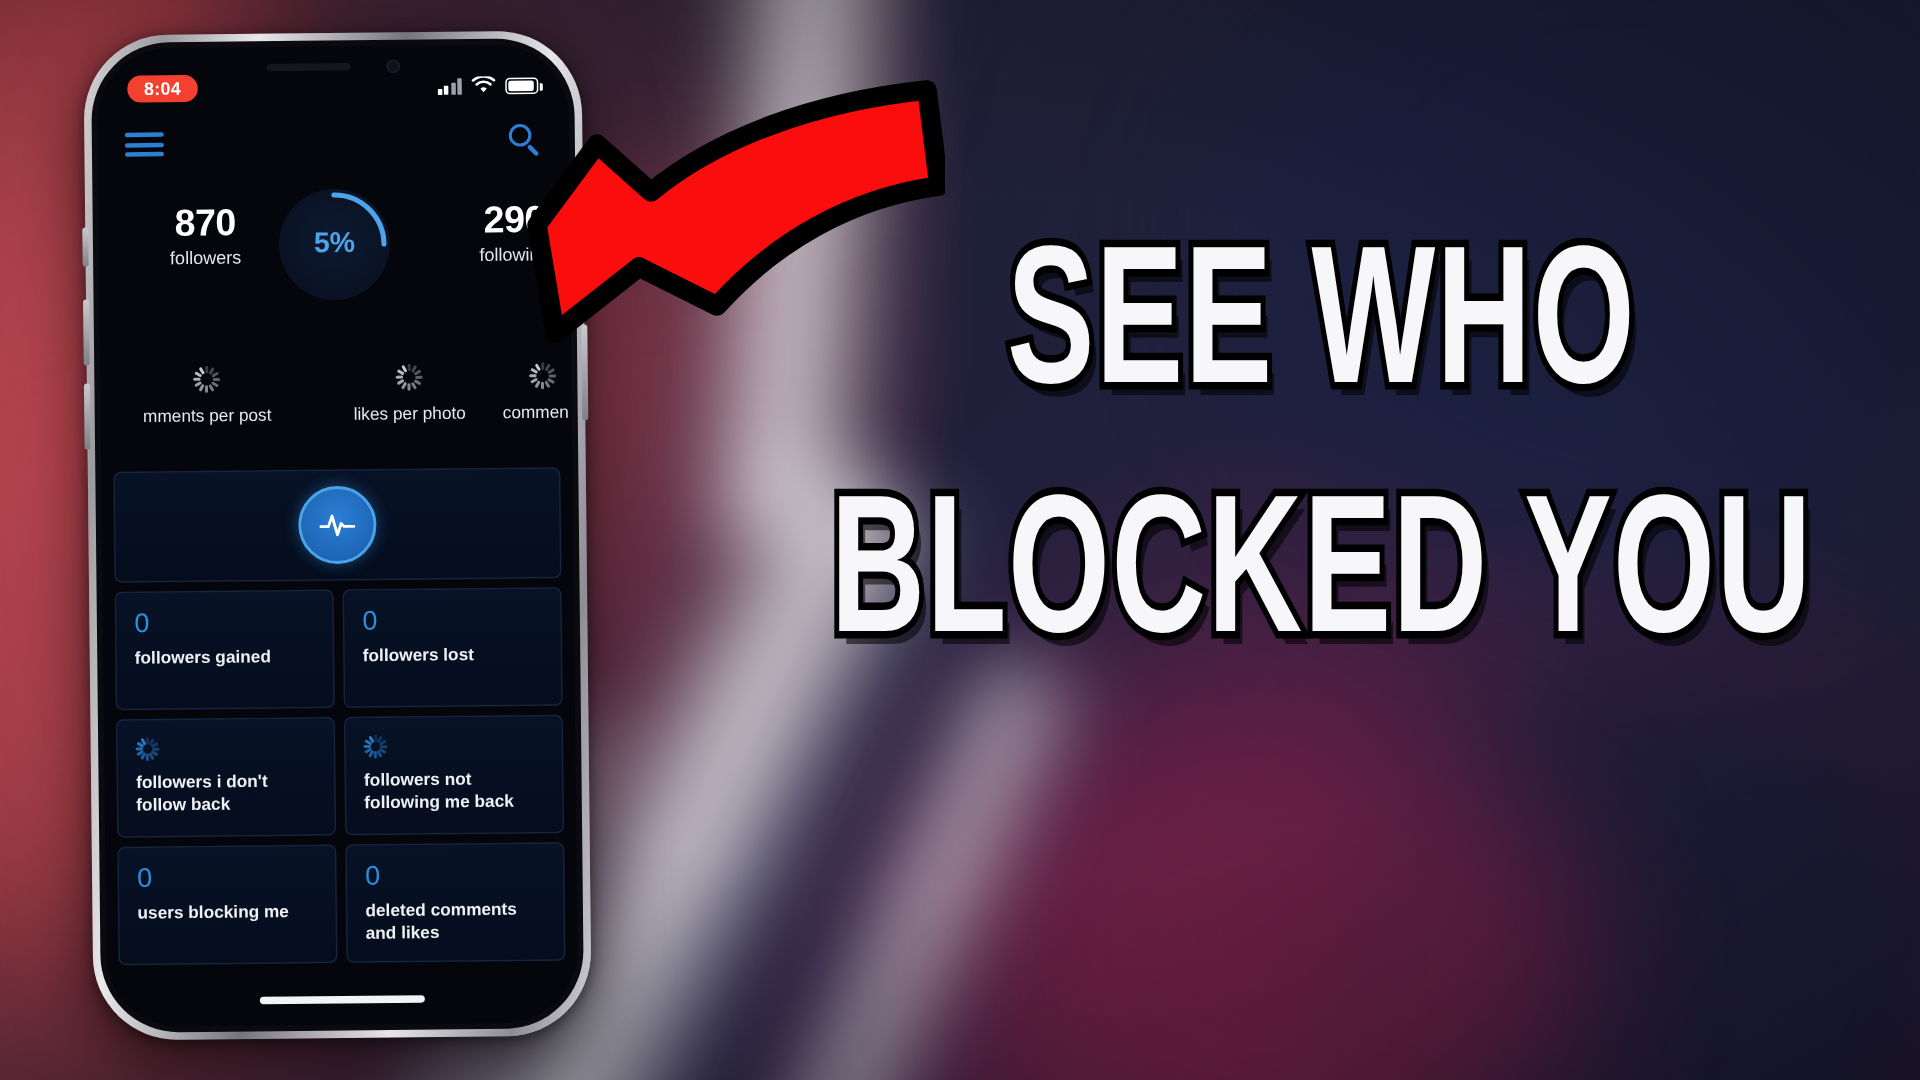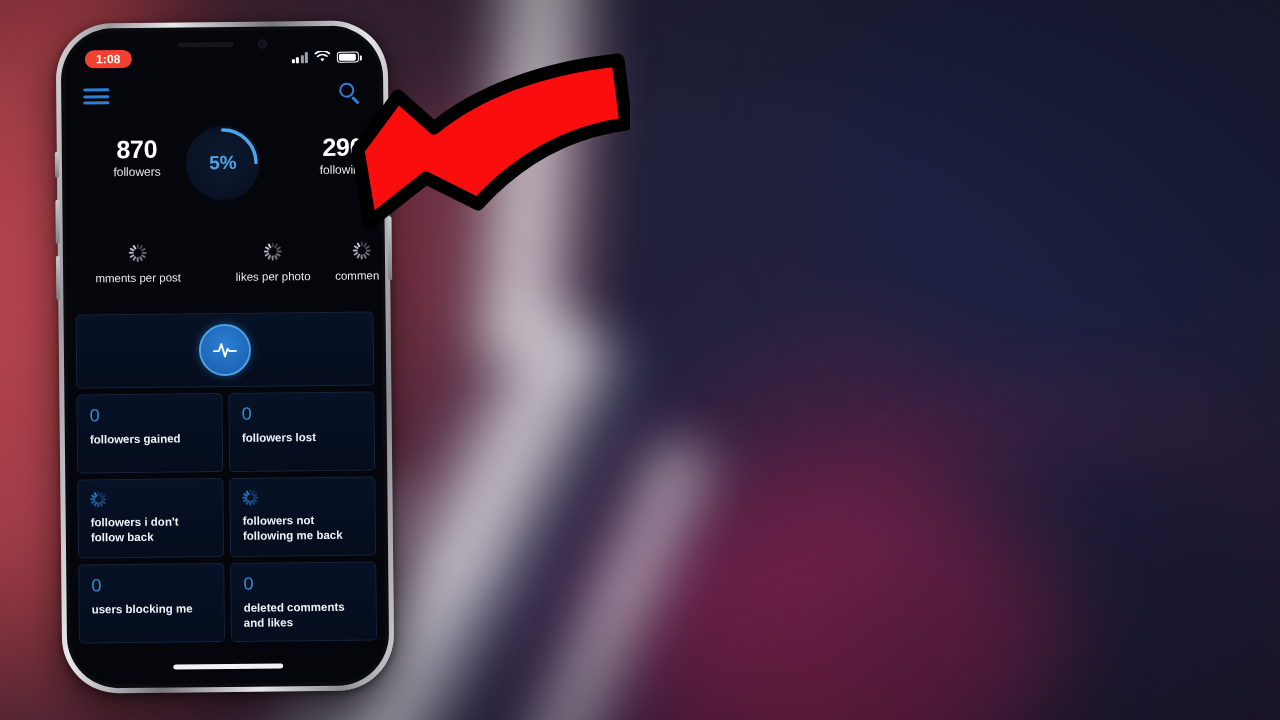--- a/index.html
+++ b/index.html
@@ -201,21 +201,21 @@
 
     <div id="phone-inner">
       <div id="screen">
 
         <div class="top-sensors">
           <div class="speaker-slot"></div>
           <div class="front-cam"></div>
         </div>
 
         <div id="statusbar">
-          <div class="time-pill">1:08</div>
+          <div class="time-pill">8:04</div>
           <div class="status-right">
             <div class="sig">
                 <i></i>
                 <i></i>
                 <i></i>
                 <i></i>
               </div>
             <svg width="17" height="12" viewBox="0 0 17 12">
               <path d="M8.5 10.6 L6.4 8.1 a3.3 3.3 0 0 1 4.2 0 Z" fill="#fff"></path>
               <path d="M3.9 5.3 a7 7 0 0 1 9.2 0" stroke="#fff" stroke-width="1.7" fill="none" stroke-linecap="round"></path>
@@ -398,14 +398,18 @@
              C 212 22, 148 46, 104 82
              L 68 50
              L 28 104
              L 40 176
              L 96 132
              L 148 158
              C 186 116, 236 86, 296 78
              Z" fill="#fb0d0d" stroke="#000" stroke-width="13" stroke-linejoin="round"></path>
   </svg>
 
+  <div id="headline">
+    <div class="hl-line hl-1">SEE WHO</div>
+    <div class="hl-line hl-2">BLOCKED YOU</div>
+  </div>
 
 </div>
 
 </body></html>

